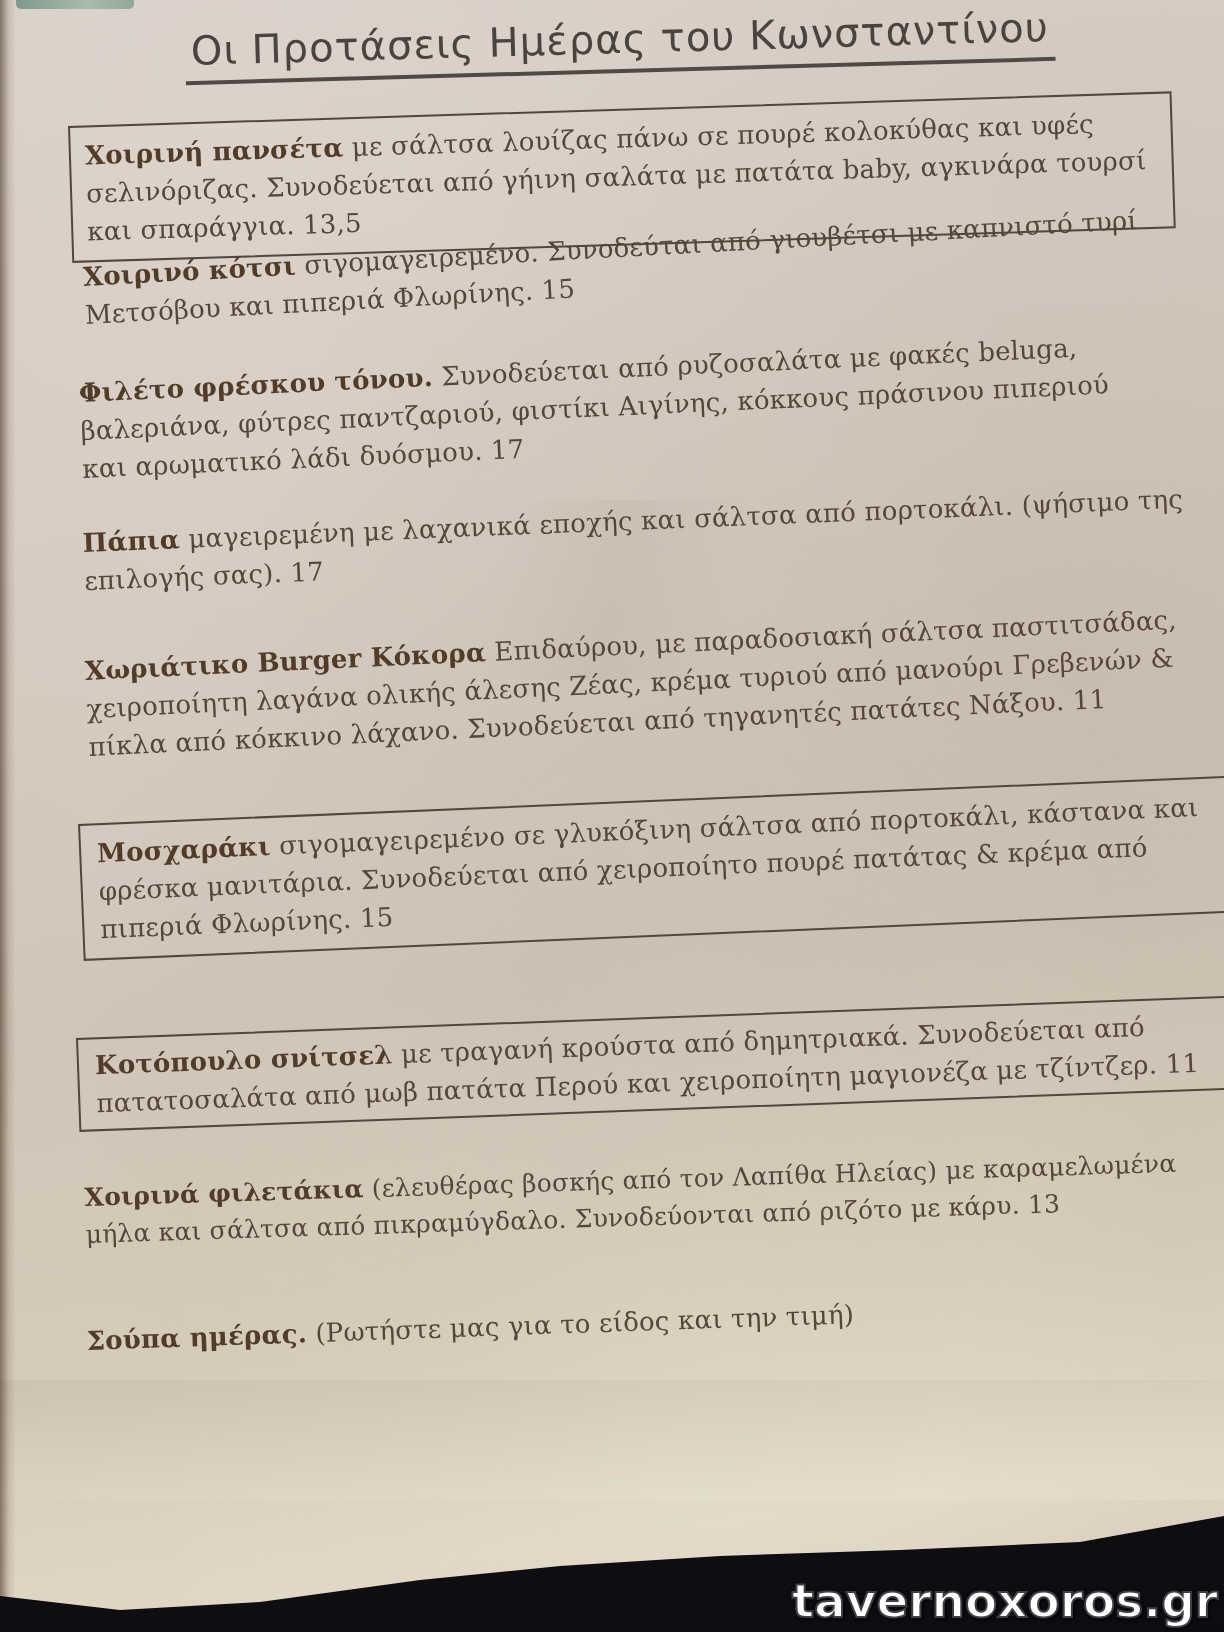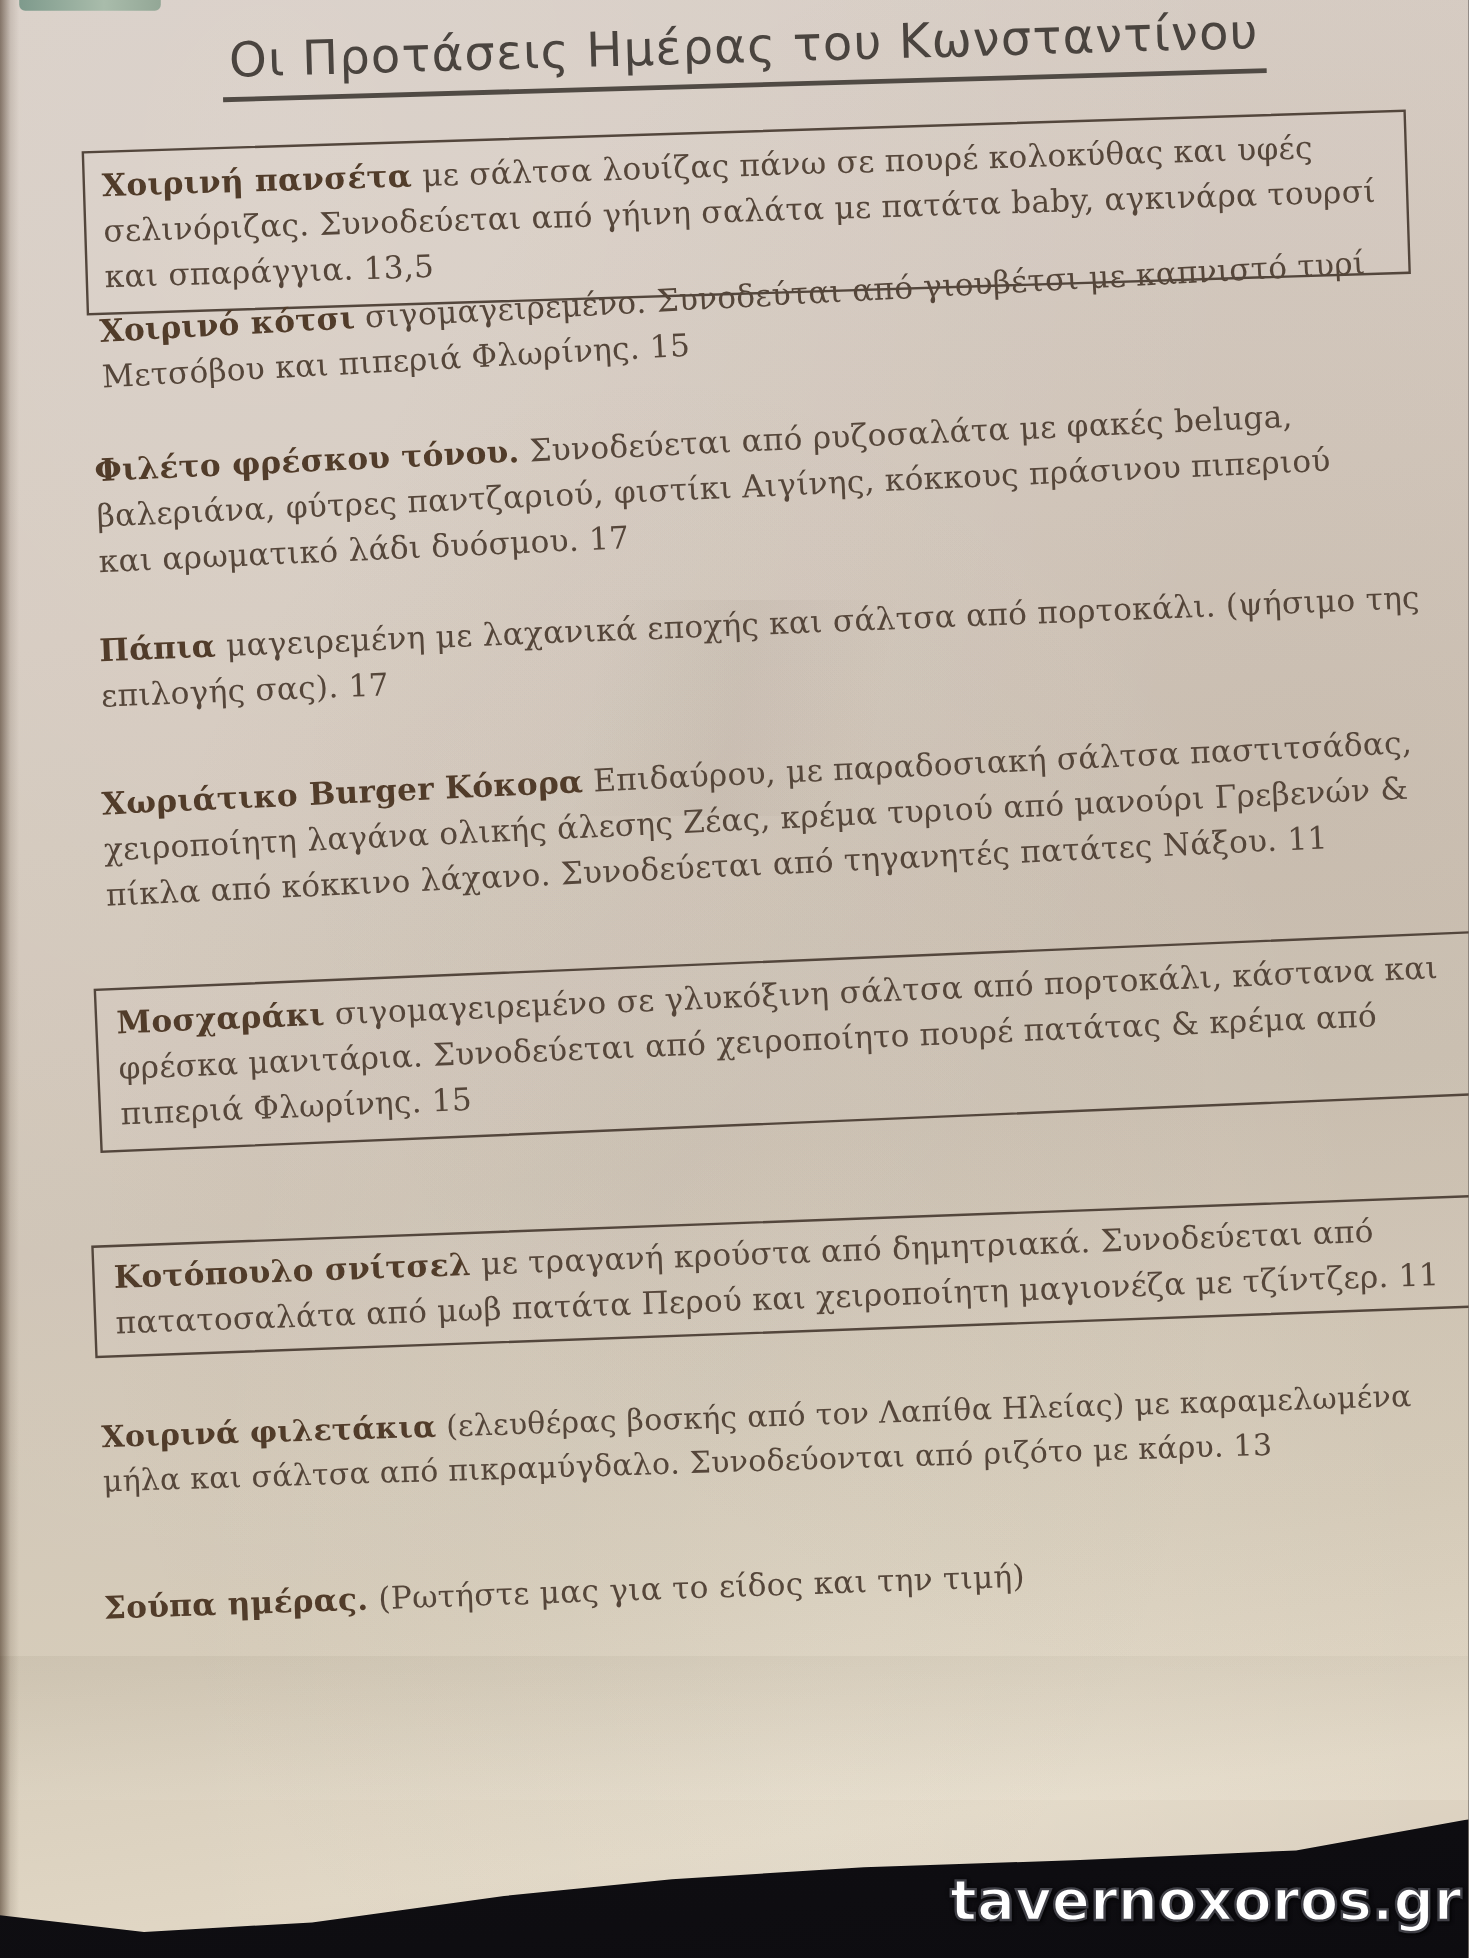--- a/index.html
+++ b/index.html
@@ -50,21 +50,21 @@
   .i2{left:82px;top:258px;width:1080px;transform:rotate(-3.1deg);transform-origin:left top;}
   .i3{left:78px;top:374px;width:1080px;transform:rotate(-2.6deg);transform-origin:left top;}
   .i4{left:82px;top:524px;width:1105px;transform:rotate(-2.3deg);transform-origin:left top;}
   .i5{left:84px;top:652px;width:1108px;transform:rotate(-2.7deg);transform-origin:left top;}
   .i6{left:78px;top:824px;width:1150px;transform:rotate(-2.4deg);transform-origin:left top;padding:9px 16px;}
   .i7{left:76px;top:1038px;width:1150px;transform:rotate(-2.1deg);transform-origin:left top;padding:7px 16px;}
   .i8{left:84px;top:1180px;width:1095px;transform:rotate(-1.8deg);transform-origin:left top;font-size:25px;}
   .i9{left:86px;top:1322px;width:1010px;transform:rotate(-2.0deg);transform-origin:left top;}
   
   .watermark{
-    position:absolute;right:6px;bottom:20px;
+    position:absolute;right:6px;bottom:4px;
     font-family:"DejaVu Sans","Liberation Sans",sans-serif;
     font-size:47px;font-weight:bold;color:#ffffff;letter-spacing:0px;
     -webkit-text-stroke:2px #3f3f46;
     text-shadow:0 0 4px rgba(0,0,0,0.8),0 0 2px #2c2c32,2px 2px 3px rgba(0,0,0,0.7);
   }
 </style>
 </head>
 <body>
 
 <div class="paper">

